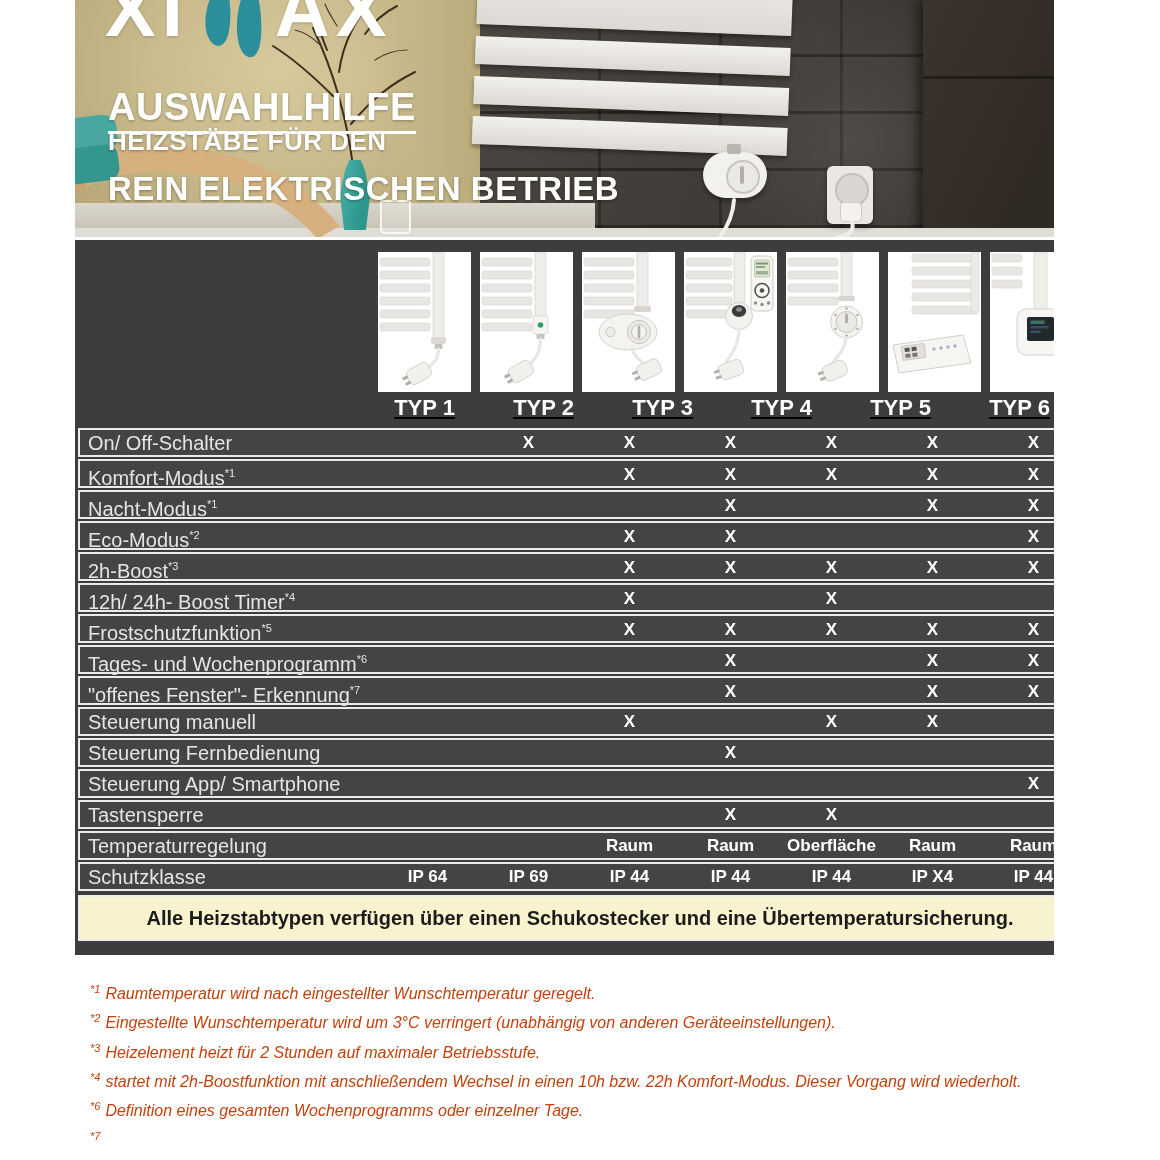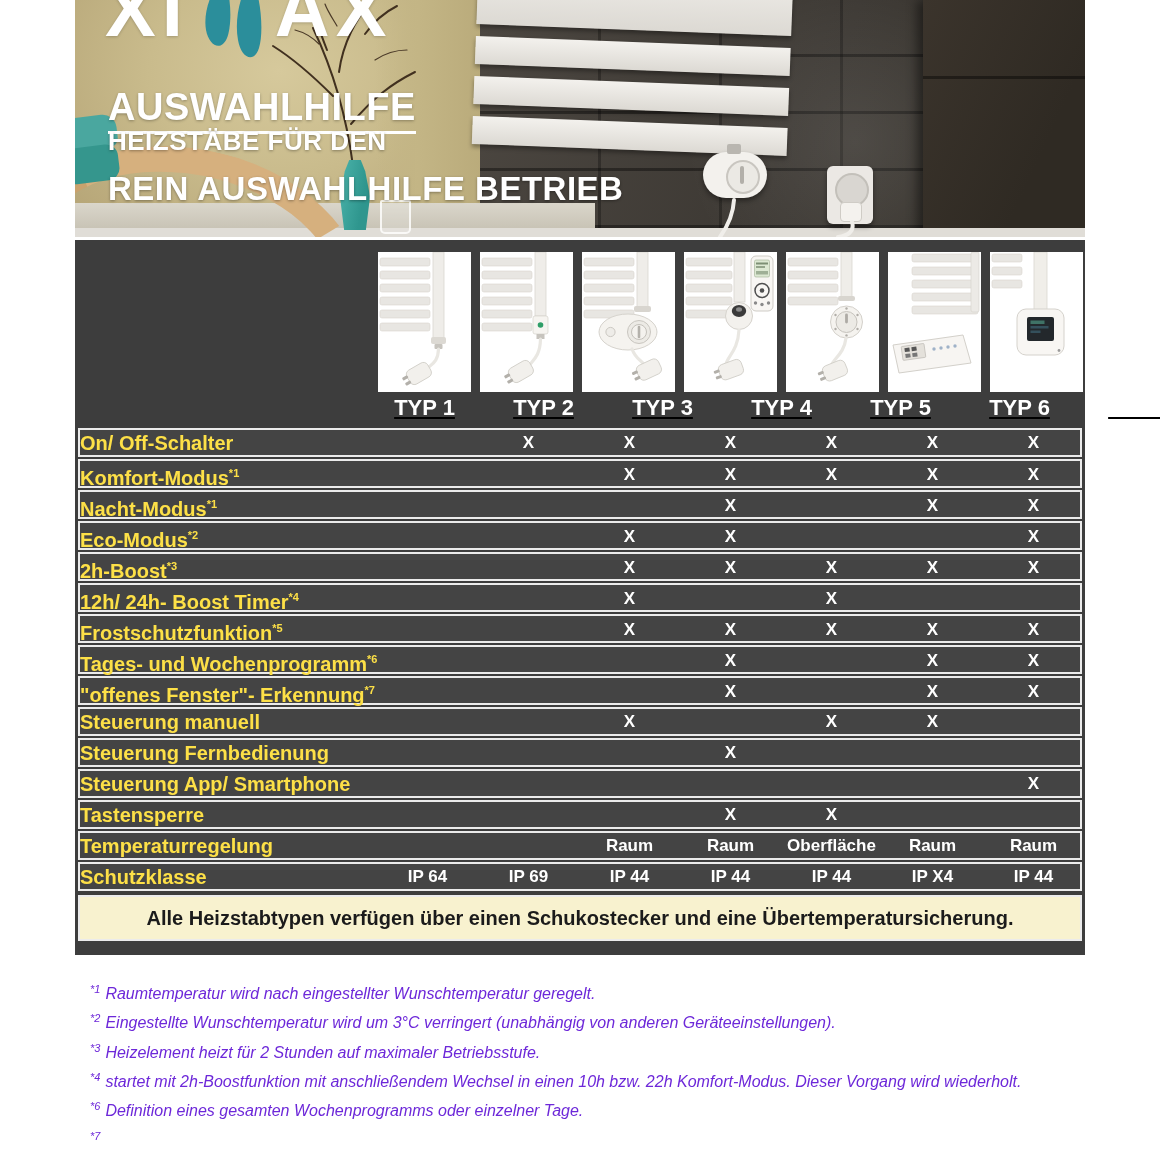--- a/index.html
+++ b/index.html
@@ -1,16 +1,16 @@
 <!DOCTYPE html>
 <html><head>
 <meta charset="utf-8">
 <style>
   html,body{margin:0;padding:0;background:#fff;}
-  .page{position:relative;width:1160px;height:1160px;background:#fff;overflow:hidden;
+  .page{position:relative;width:1054px;height:1160px;background:#fff;overflow:hidden;
         font-family:"Liberation Sans",sans-serif;}
 
   
   .hero{position:absolute;left:75px;top:0;width:1010px;height:237px;overflow:hidden;background:#c9ba8a;}
   .wall-left{position:absolute;left:0;top:0;width:340px;height:100%;
     background:radial-gradient(ellipse at 60% 30%, #d6c99c 0%, #c9bb8c 45%, #b3a274 100%);}
   .wall-mid{position:absolute;left:300px;top:0;width:125px;height:100%;
     background:linear-gradient(to right,rgba(201,187,140,0) 0%, #c3b585 35%, #b7a878 100%);}
   .wall-tiles{position:absolute;left:405px;top:0;right:0;height:100%;
     background:
@@ -66,30 +66,30 @@
 
   
   .tableblock{position:absolute;left:75px;top:240px;width:1010px;height:715px;background:#3d3d3d;}
   .tiles{position:absolute;left:303px;top:12px;display:flex;gap:9px;}
   .tile{width:93px;height:140px;background:#fff;}
   .typs{position:absolute;left:303px;top:152px;display:flex;gap:26px;text-decoration:underline;}
   .typ{width:93px;text-align:center;color:#fff;font-weight:bold;font-size:22px;line-height:32px;}
   .rows{position:absolute;left:3px;top:188px;width:1004px;}
   .row{display:grid;grid-template-columns:297px repeat(7,101px);align-items:center;
     background:#444;border:2px solid #ebebeb;box-sizing:border-box;height:29px;margin-bottom:2px;}
-  .lbl{color:#fde047;font-size:20px;padding-left:0;white-space:nowrap;line-height:24px;font-weight:bold;}
+  .lbl{color:#e5e5e5;font-size:20px;padding-left:8px;white-space:nowrap;line-height:24px;}
   .lbl sup{font-size:11px;}
   .cell{text-align:center;color:#fff;font-weight:bold;font-size:17px;}
   .banner{position:absolute;left:3px;top:655px;width:1004px;height:46px;box-sizing:border-box;
     background:#f8f2cf;border:2px solid #ebebeb;color:#1b1b1b;font-weight:bold;font-size:20px;
     text-align:center;line-height:42px;}
 
   
   .footnotes{position:absolute;left:90px;top:981px;width:1000px;}
-  .fn{font-style:italic;font-size:16px;color:#6d28d9;line-height:16px;margin-bottom:8px;white-space:nowrap;}
+  .fn{font-style:italic;font-size:16px;color:#c2410c;line-height:16px;margin-bottom:8px;white-space:nowrap;}
   .fn sup{font-size:11px;margin-right:5px;font-style:italic;}
 </style>
 </head>
 <body>
 
 <div class="page">
 
   <div class="hero">
     <div class="wall-left"></div>
     <div class="wall-mid"></div>
@@ -147,21 +147,21 @@
     <div class="logo">
       <span>XI</span>
       <svg width="62" height="86" viewBox="0 0 62 86" style="overflow:visible;margin-top:6px">
         <path d="M22 0 C10 12 2 34 5 52 C8 68 20 74 26 60 C31 48 31 16 22 0 Z" fill="#2b8e9b"></path>
         <path d="M50 0 C40 14 33 40 37 62 C40 80 53 86 58 70 C63 54 60 16 50 0 Z" fill="#2b8e9b"></path>
       </svg>
       <span>AX</span>
     </div>
     <div class="hero-subtitle">AUSWAHLHILFE</div>
     <div class="hero-title1">HEIZSTÄBE FÜR DEN</div>
-    <div class="hero-title2">REIN AUSWAHLHILFE BETRIEB</div>
+    <div class="hero-title2">REIN ELEKTRISCHEN BETRIEB</div>
   </div>
 
   <div class="tableblock">
     <div class="tiles" id="tiles">
         <div class="tile"><svg viewBox="0 0 93 140" width="93" height="140">
             <rect x="2" y="6" width="50" height="8" rx="2" fill="#e8e6e2" stroke="#d8d5cf" stroke-width="0.6"></rect>
             <rect x="2" y="19" width="50" height="8" rx="2" fill="#e8e6e2" stroke="#d8d5cf" stroke-width="0.6"></rect>
             <rect x="2" y="32" width="50" height="8" rx="2" fill="#e8e6e2" stroke="#d8d5cf" stroke-width="0.6"></rect>
             <rect x="2" y="45" width="50" height="8" rx="2" fill="#e8e6e2" stroke="#d8d5cf" stroke-width="0.6"></rect>
             <rect x="2" y="58" width="50" height="8" rx="2" fill="#e8e6e2" stroke="#d8d5cf" stroke-width="0.6"></rect>

